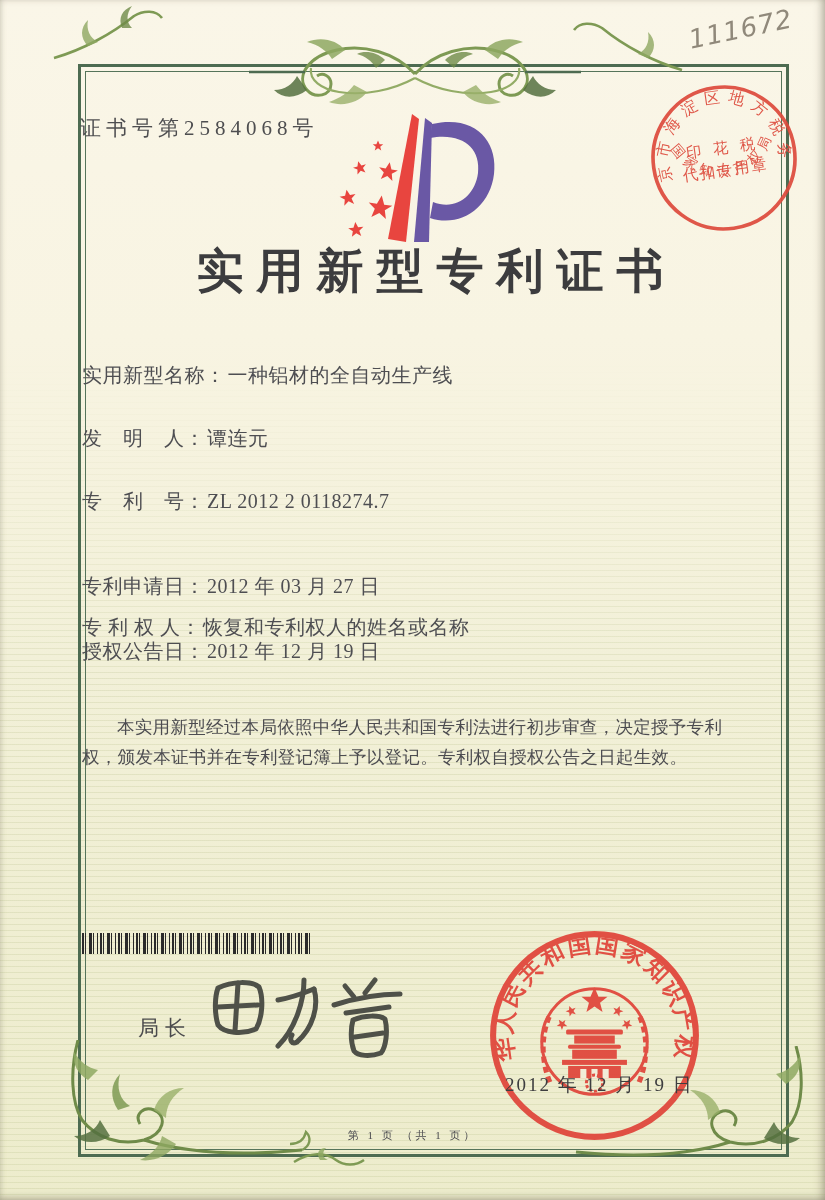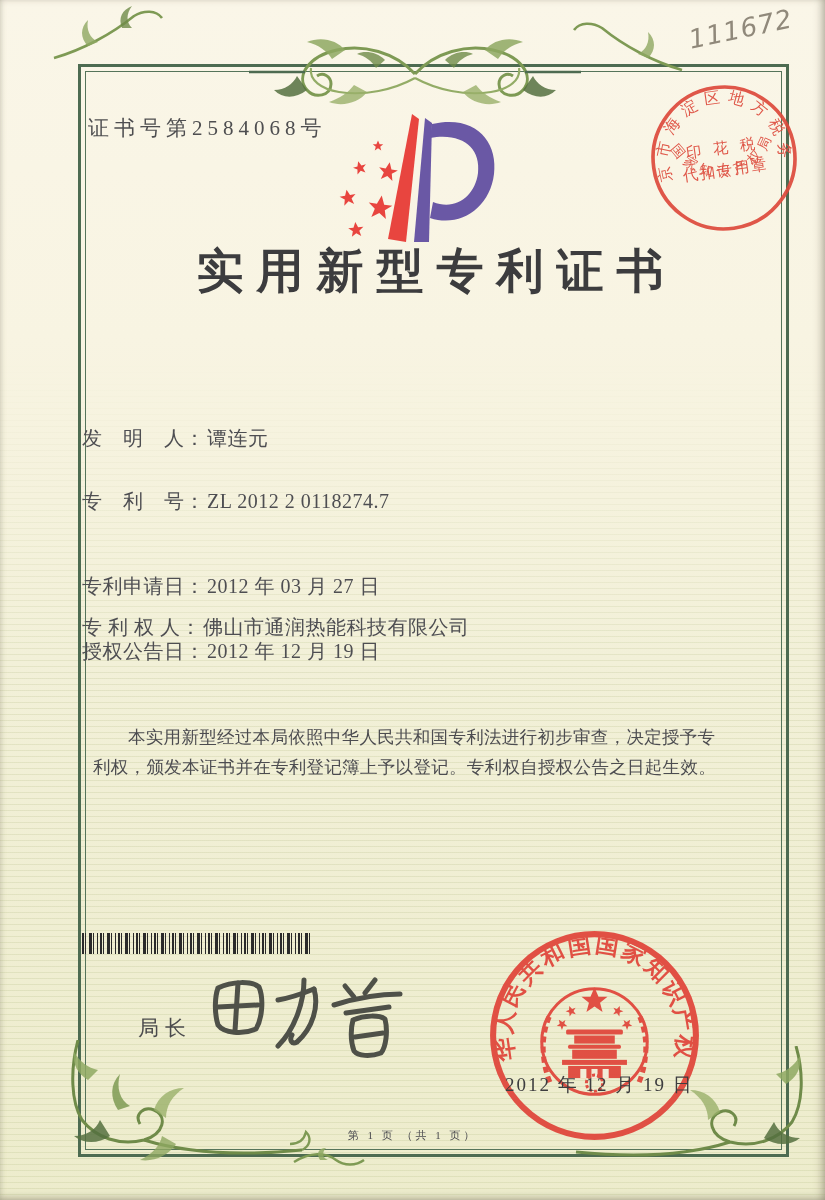--- a/index.html
+++ b/index.html
@@ -18,37 +18,37 @@
   .frame-outer{
     position:absolute;left:78px;top:64px;width:711px;height:1093px;
     border:3px solid #4d6b51;box-sizing:border-box;
   }
   .frame-inner{
     position:absolute;left:4px;top:4px;right:4px;bottom:4px;
     border:1px solid #55745a;
   }
   .abs{position:absolute;}
   .cert-number{
-    left:88px;top:114px;font-size:21px;letter-spacing:5px;color:#4e4e50;
+    left:80px;top:114px;font-size:21px;letter-spacing:5px;color:#4e4e50;
   }
   .handwritten-number{
     left:688px;top:14px;font-size:26px;color:#7e7668;
     font-family:"DejaVu Sans",sans-serif;font-style:italic;
     transform:rotate(-12deg);letter-spacing:1px;opacity:.85;
   }
   .doc-title{
     left:0;right:0;top:240px;text-align:center;font-size:47px;font-weight:600;
     letter-spacing:13px;color:#3c3c3e;padding-left:48px;
   }
   .field-row{left:82px;font-size:20px;color:#4e4e52;letter-spacing:.5px;white-space:nowrap;}
   .field-row .v{margin-left:2px;}
   .paragraphs{
     left:82px;top:712px;width:662px;font-size:17.5px;line-height:30px;color:#4c4c50;
   }
-  .paragraphs p{margin:11px;text-indent:2em;letter-spacing:.3px;font-family:Liberation Mono, monospace;}
+  .paragraphs p{margin:0;text-indent:2em;letter-spacing:.3px;}
   .barcode{
     left:82px;top:933px;width:230px;height:21px;
     background:repeating-linear-gradient(90deg,
       #2a2a2a 0 2px,transparent 2px 3px,
       #2a2a2a 3px 4px,transparent 4px 7px,
       #2a2a2a 7px 10px,transparent 10px 11px,
       #2a2a2a 11px 12px,transparent 12px 15px,
       #2a2a2a 15px 16px,transparent 16px 18px);
   }
   .director-label{left:138px;top:1014px;font-size:21px;letter-spacing:6px;color:#4a4a4c;}
@@ -151,24 +151,25 @@
     <use href="#star" fill="#e8453f" transform="translate(46,36) scale(.55)"></use>
     <use href="#star" fill="#e8453f" transform="translate(28,58) scale(.7) rotate(-15)"></use>
     <use href="#star" fill="#e8453f" transform="translate(56,62) scale(1.0) rotate(10)"></use>
     <use href="#star" fill="#e8453f" transform="translate(16,88) scale(.85) rotate(-10)"></use>
     <use href="#star" fill="#e8453f" transform="translate(48,98) scale(1.25) rotate(8)"></use>
     <use href="#star" fill="#e8453f" transform="translate(24,120) scale(.8) rotate(-5)"></use>
   </svg>
 
   <div class="abs doc-title">实用新型专利证书</div>
 
+  <div class="abs field-row" style="top:362px"><span>实用新型名称：</span><span class="v">一种铝材的全自动生产线</span></div>
   <div class="abs field-row" style="top:425px"><span>发　明　人：</span><span class="v">谭连元</span></div>
   <div class="abs field-row" style="top:488px"><span>专　利　号：</span><span class="v">ZL 2012 2 0118274.7</span></div>
   <div class="abs field-row" style="top:573px"><span>专利申请日：</span><span class="v">2012 年 03 月 27 日</span></div>
-  <div class="abs field-row" style="top:614px"><span>专 利 权 人：</span><span class="v">佛山市通润热能科技有限公司</span></div>
+  <div class="abs field-row" style="top:614px"><span>专 利 权 人：</span><span class="v">恢复和专利权人的姓名或名称</span></div>
   <div class="abs field-row" style="top:638px"><span>授权公告日：</span><span class="v">2012 年 12 月 19 日</span></div>
 
   <div class="abs paragraphs">
     <p>本实用新型经过本局依照中华人民共和国专利法进行初步审查，决定授予专利权，颁发本证书并在专利登记簿上予以登记。专利权自授权公告之日起生效。</p>
   </div>
 
   <div class="abs barcode"></div>
 
   <div class="abs director-label">局长</div>
   <svg class="abs signature" width="235" height="118" viewBox="0 0 235 118">

